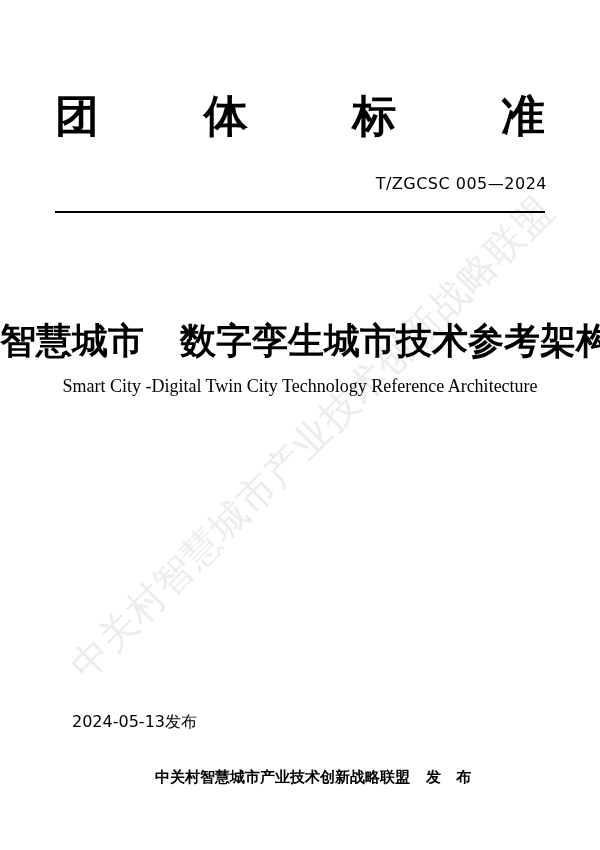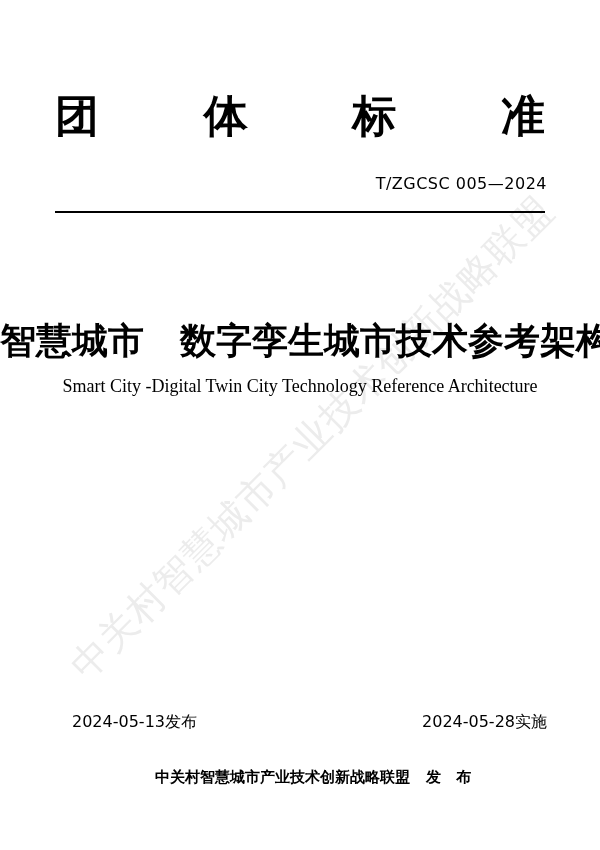--- a/index.html
+++ b/index.html
@@ -119,21 +119,20 @@
     <div class="std-number">T/ZGCSC 005—2024</div>
 
     <div class="head-rule"></div>
 
     <div class="title-zh">智慧城市　数字孪生城市技术参考架构</div>
 
     <div class="title-en">Smart City -Digital Twin City Technology Reference Architecture</div>
 
     <div class="dates-row">
       <span class="date-item"><span>2024-05-13</span><span class="date-label">发布</span></span>
-      <span class="date-item"><span>2024-05-28</span><span class="date-label">实施</span></span>
     </div>
 
     <div class="publisher-row">
       <span>中关村智慧城市产业技术创新战略联盟</span><span class="publish-label">发 布</span>
     </div>
 
   </div>
 </div>
 
 </body></html>

